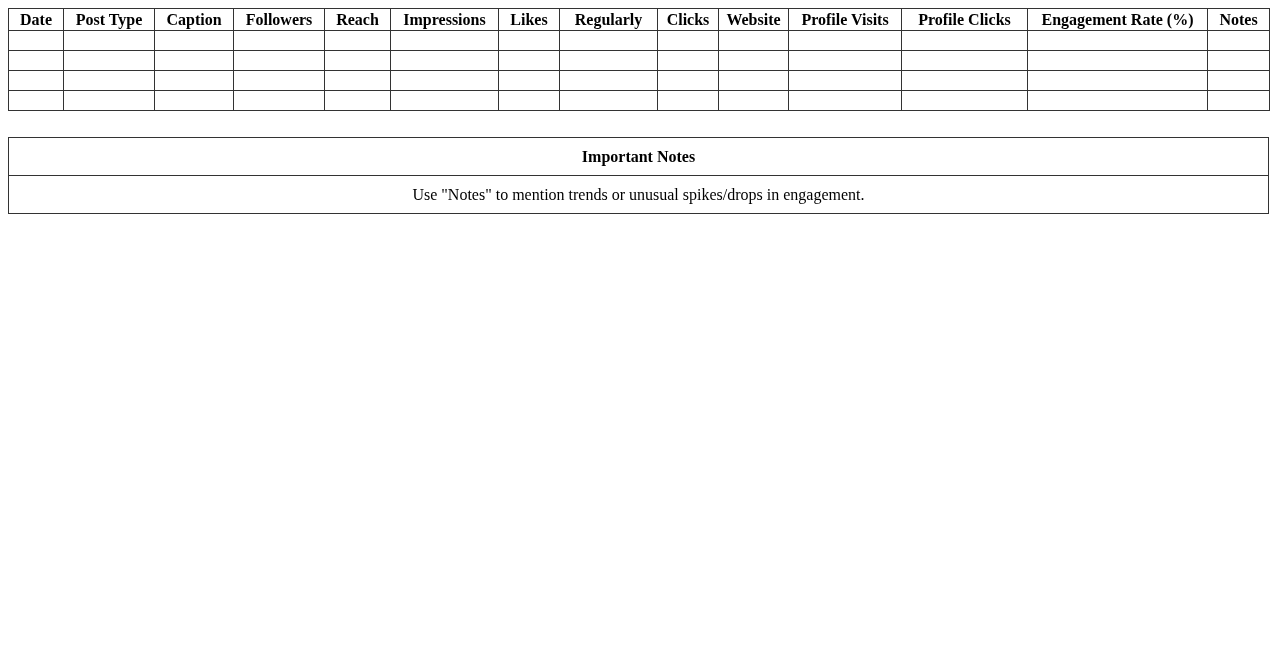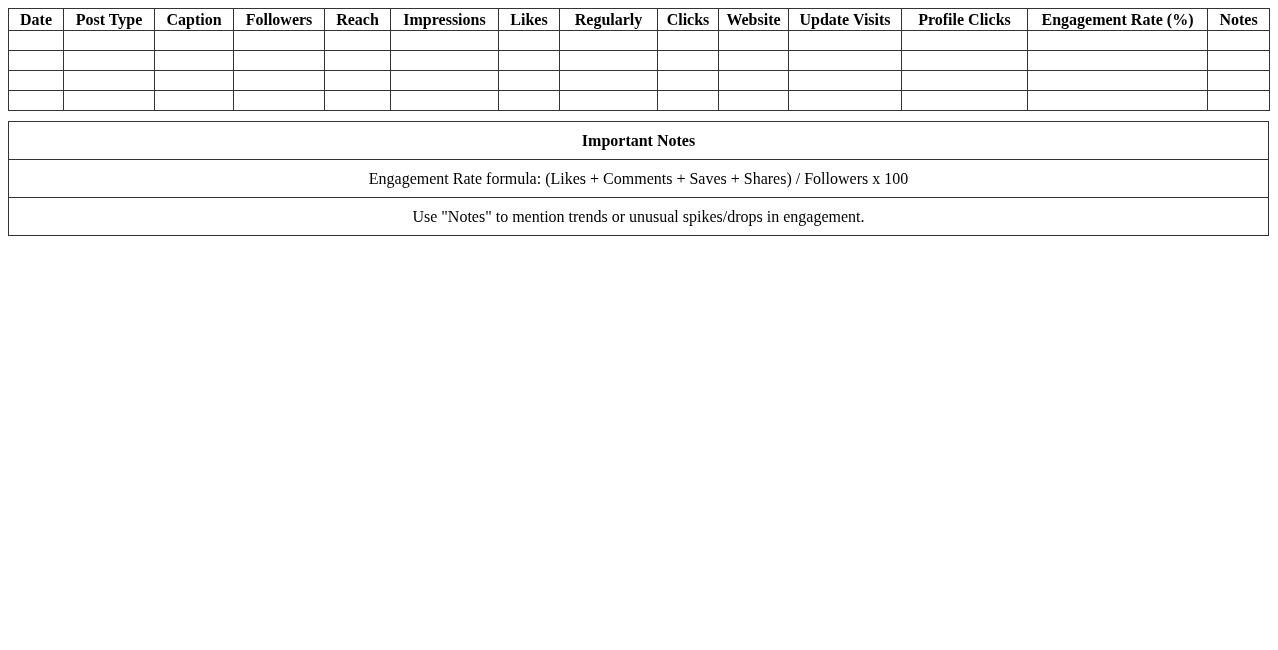--- a/index.html
+++ b/index.html
@@ -46,21 +46,21 @@
   .metrics-table col:nth-child(7)  { width: 61px;  }
   .metrics-table col:nth-child(8)  { width: 98px;  }
   .metrics-table col:nth-child(9)  { width: 61px;  }
   .metrics-table col:nth-child(10) { width: 70px;  }
   .metrics-table col:nth-child(11) { width: 113px; }
   .metrics-table col:nth-child(12) { width: 126px; }
   .metrics-table col:nth-child(13) { width: 180px; }
   .metrics-table col:nth-child(14) { width: 62px;  }
   
   .notes-table {
-    margin-top: 10px;
+    margin-top: 26px;
   }
   .notes-table th,
   .notes-table td {
     height: 38px;
   }
   .notes-table th {
     font-weight: bold;
   }
 </style>
 </head>
@@ -88,21 +88,21 @@
       <th>Date</th>
       <th>Post Type</th>
       <th>Caption</th>
       <th>Followers</th>
       <th>Reach</th>
       <th>Impressions</th>
       <th>Likes</th>
       <th>Regularly</th>
       <th>Clicks</th>
       <th>Website</th>
-      <th>Update Visits</th>
+      <th>Profile Visits</th>
       <th>Profile Clicks</th>
       <th>Engagement Rate (%)</th>
       <th>Notes</th>
     </tr>
   </thead>
   <tbody>
 
   <tr>
         <td></td>
         <td></td>
@@ -169,19 +169,16 @@
       </tr>
     </tbody>
 </table>
 
 <table class="notes-table">
   <tbody>
     <tr>
       <th>Important Notes</th>
     </tr>
     <tr>
-      <td>Engagement Rate formula: (Likes + Comments + Saves + Shares) / Followers x 100</td>
-    </tr>
-    <tr>
       <td>Use "Notes" to mention trends or unusual spikes/drops in engagement.</td>
     </tr>
   </tbody>
 </table>
 
 </body></html>

